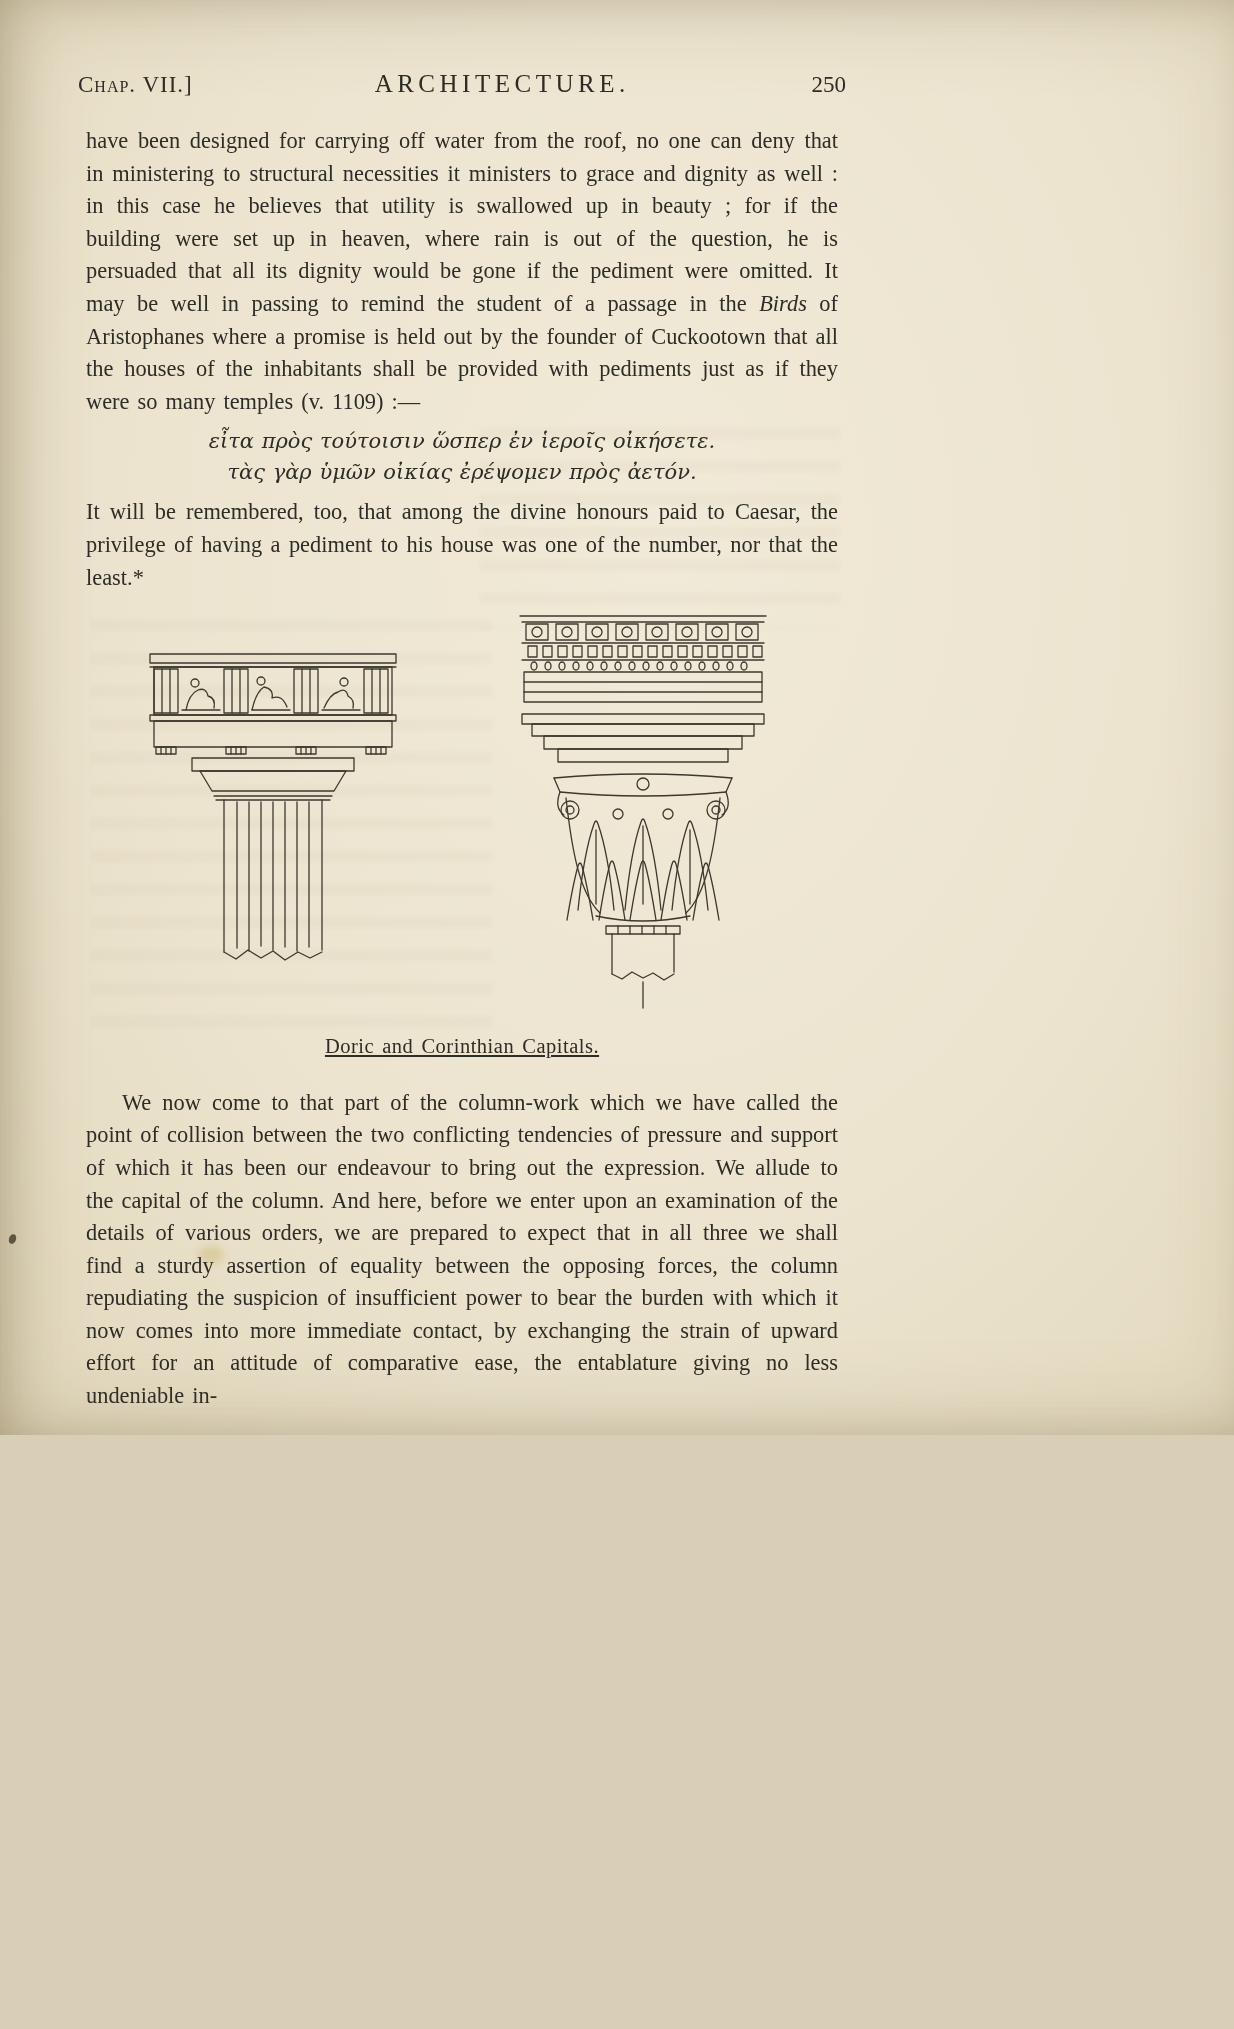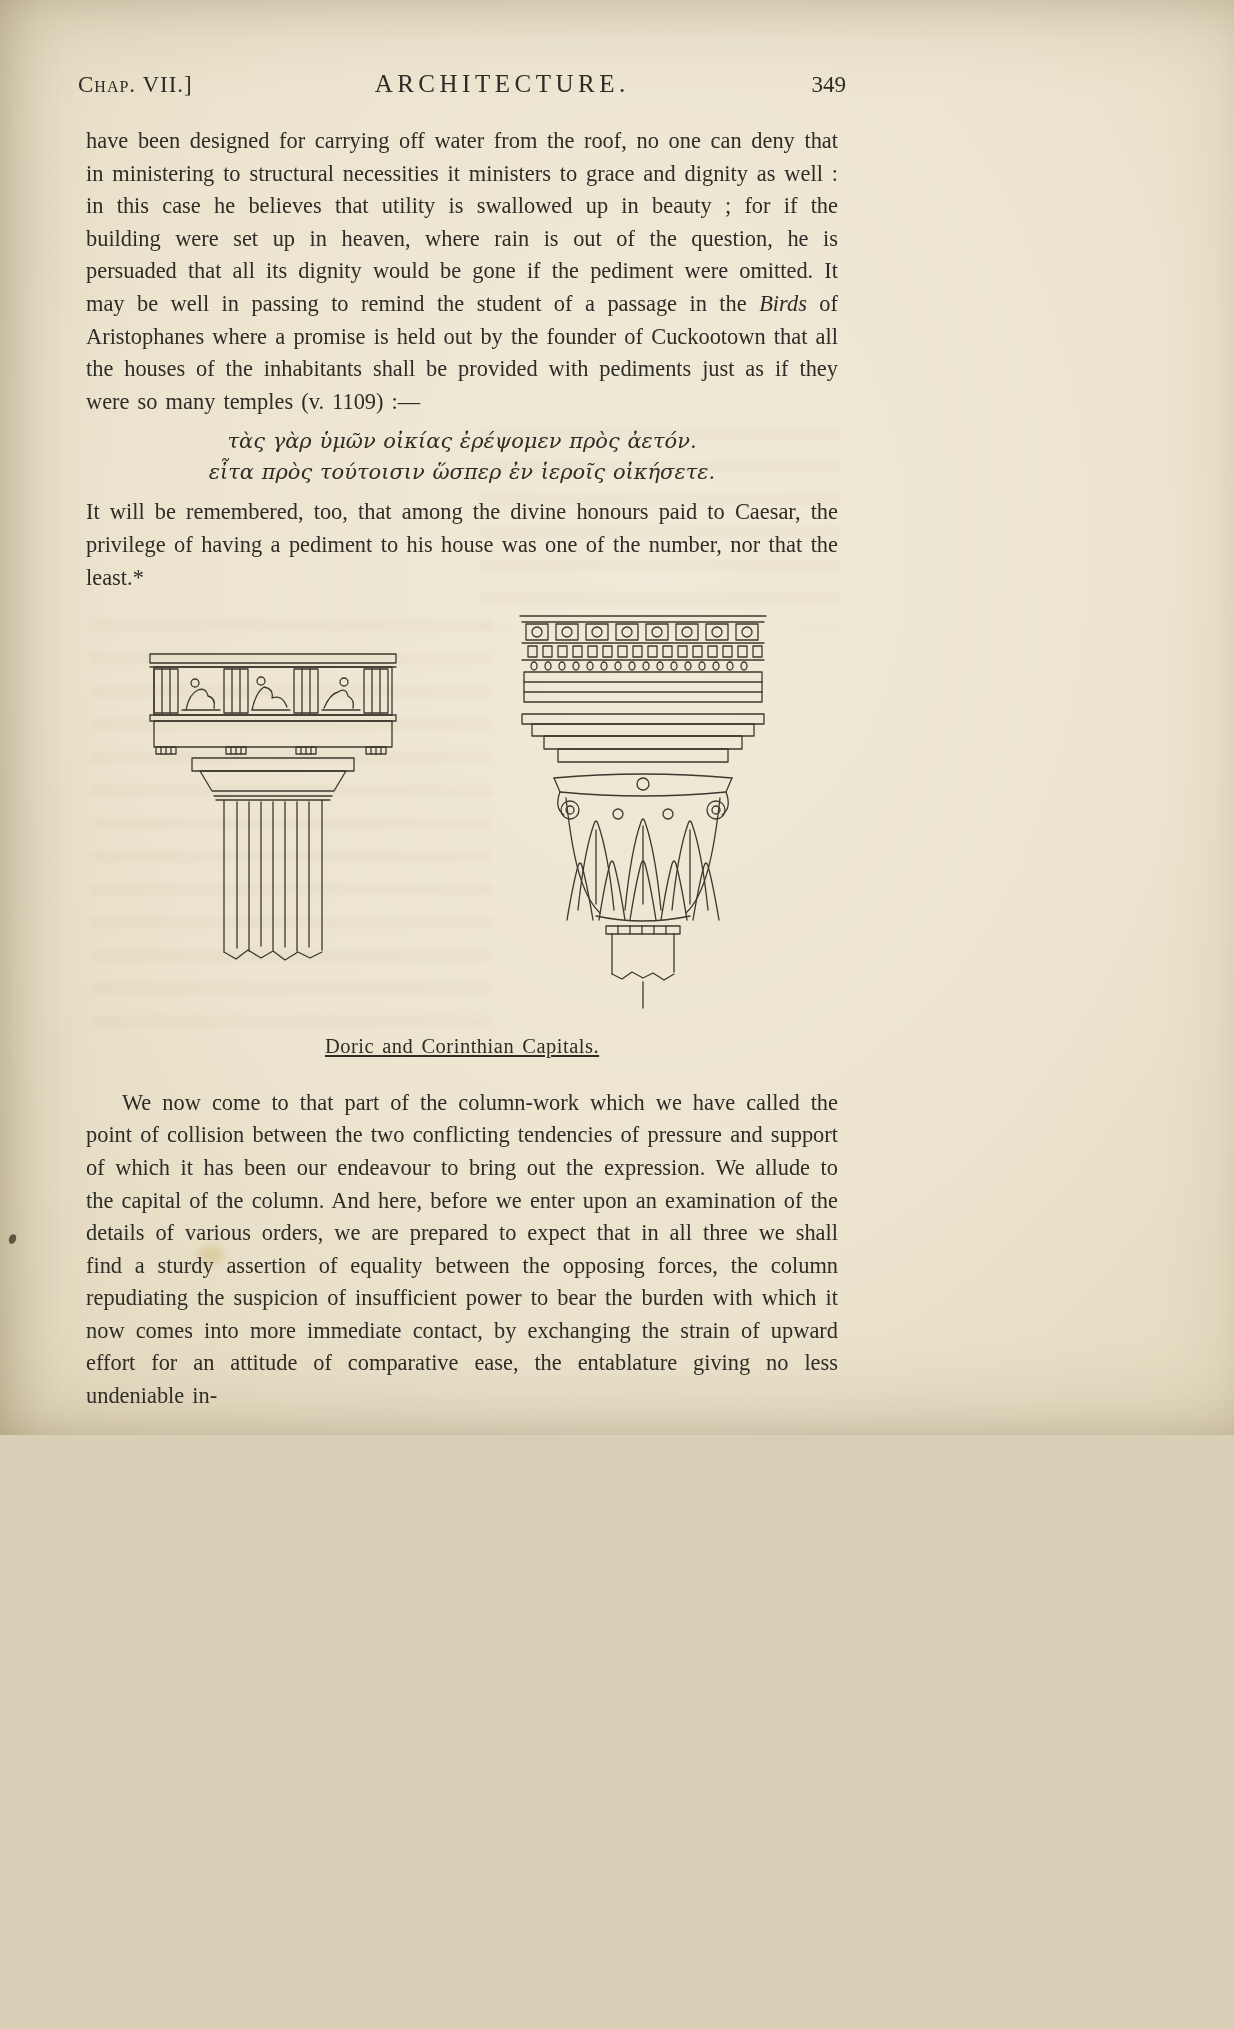--- a/index.html
+++ b/index.html
@@ -45,29 +45,29 @@
   <div class="ghost" style="left:480px;top:428px;width:360px;height:200px;"></div>
   <div class="ghost" style="left:92px;top:620px;width:400px;height:420px;"></div>
   <div class="ghost" style="left:110px;top:1440px;width:690px;height:480px;"></div>
   <div class="ink-speck"></div>
   <div class="stain"></div>
 
   <div class="content">
     <div class="header">
       <span class="chap">Chap. VII.]</span>
       <span class="running-title">ARCHITECTURE.</span>
-      <span class="pageno">349</span>
+      <span class="pageno">250</span>
     </div>
 
     <div class="body-text">
       <p><span>have been designed for carrying off water from the roof, no one can deny that in ministering to structural necessities it ministers to grace and dignity as well : in this case he believes that utility is swallowed up in beauty ; for if the building were set up in heaven, where rain is out of the question, he is persuaded that all its dignity would be gone if the pediment were omitted.  It may be well in passing to remind the student of a passage in the </span><span class="italic">Birds</span><span> of Aristophanes where a promise is held out by the founder of Cuckootown that all the houses of the inhabitants shall be provided with pediments just as if they were so many temples (v. 1109) :—</span></p>
 
       <div class="greek">
+        <div>εἶτα πρὸς τούτοισιν ὥσπερ ἐν ἱεροῖς οἰκήσετε.</div>
         <div>τὰς γὰρ ὑμῶν οἰκίας ἐρέψομεν πρὸς ἀετόν.</div>
-        <div>εἶτα πρὸς τούτοισιν ὥσπερ ἐν ἱεροῖς οἰκήσετε.</div>
       </div>
 
       <p>It will be remembered, too, that among the divine honours paid to Caesar, the privilege of having a pediment to his house was one of the number, nor that the least.*</p>
 
       <div class="figure">
 
         <svg class="fig-svg fig-doric" width="250" height="320" viewBox="0 0 250 320">
           <rect x="2" y="4" width="246" height="9"></rect>
           <line x1="2" y1="17" x2="248" y2="17"></line>
           <rect x="6" y="17" width="238" height="48"></rect>

